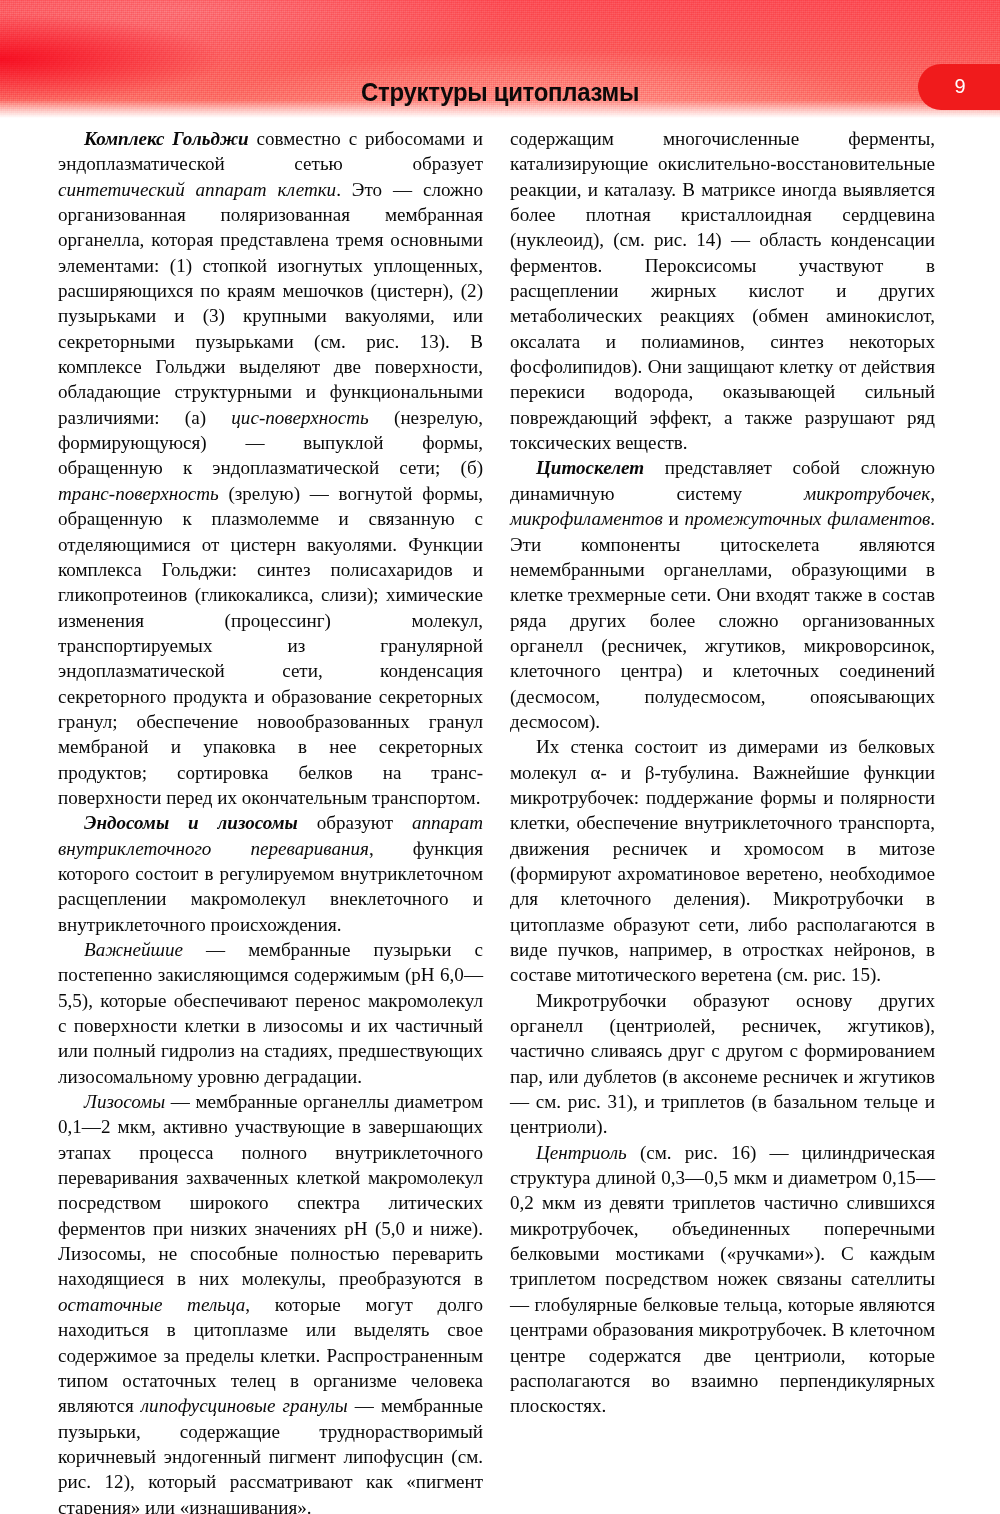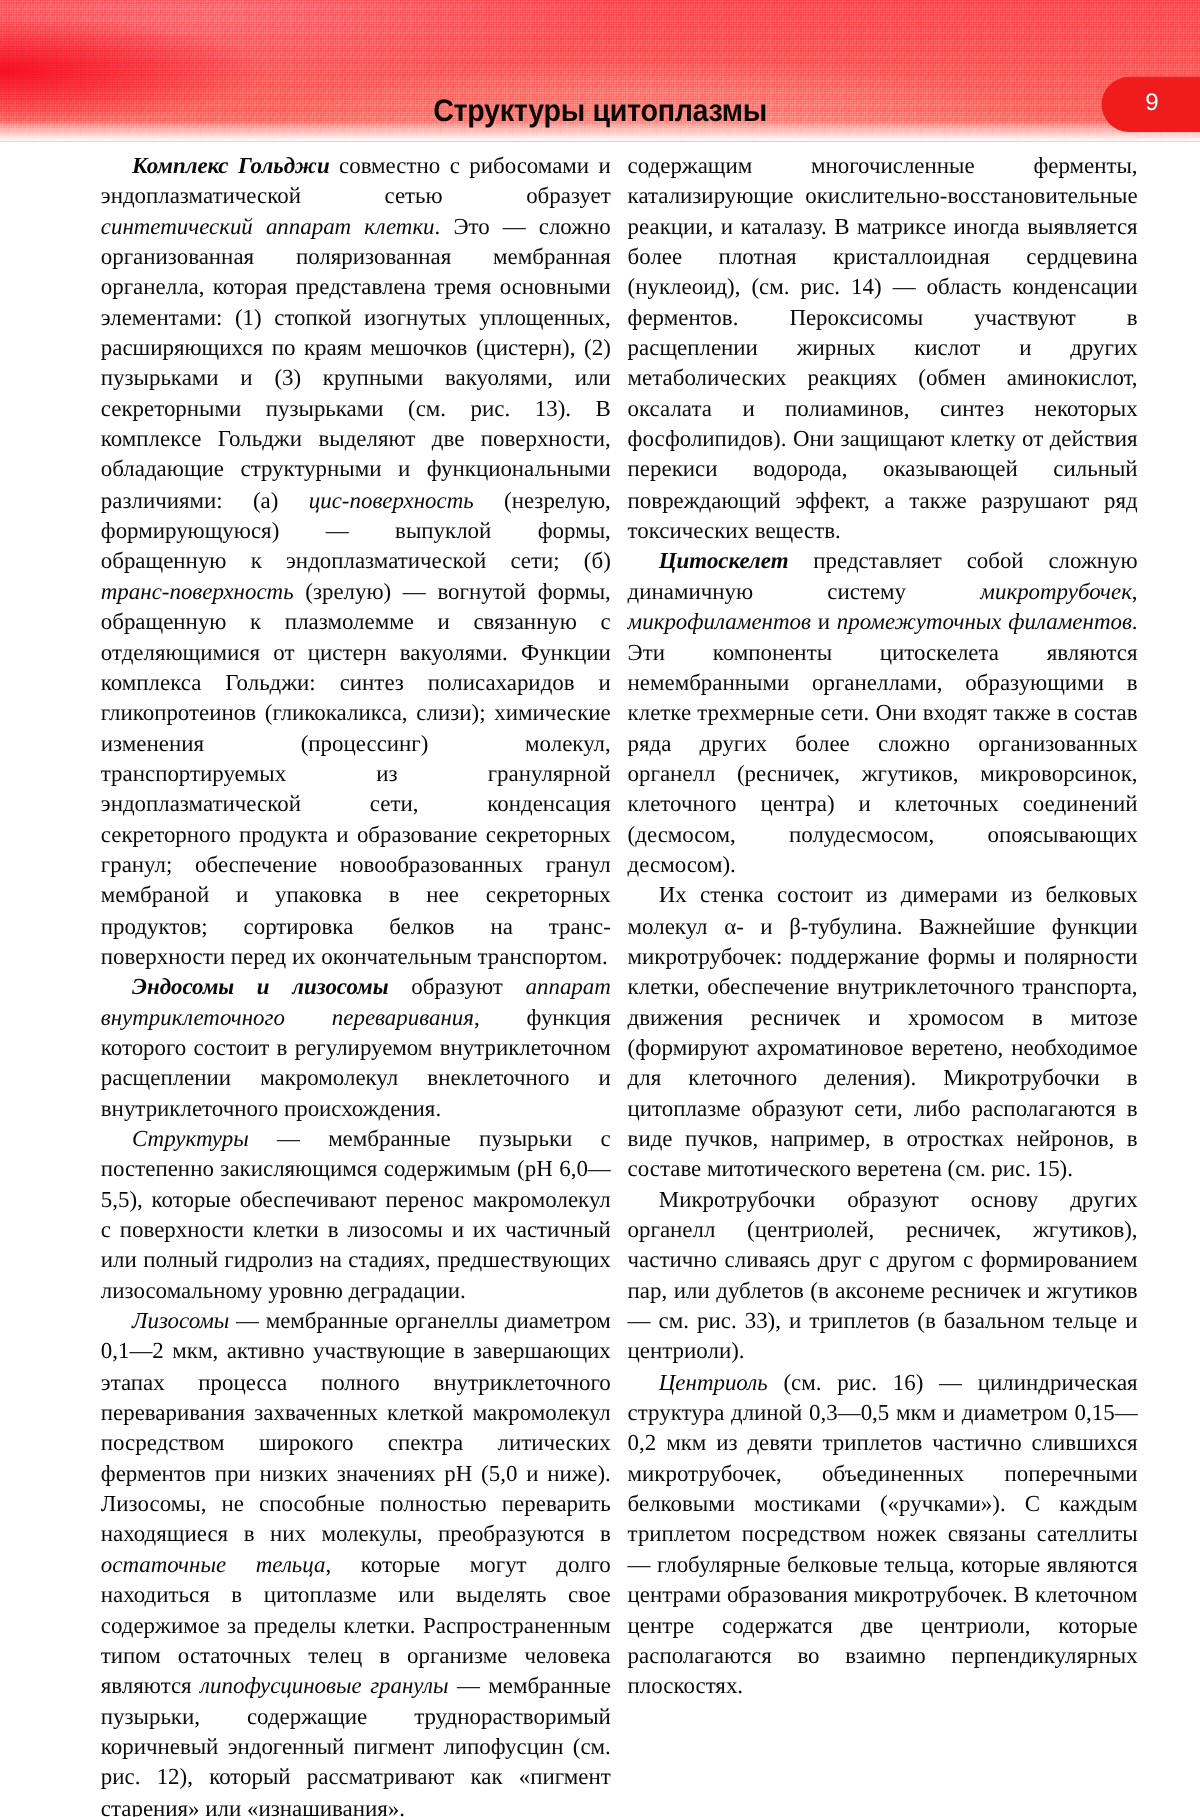--- a/index.html
+++ b/index.html
@@ -89,22 +89,22 @@
   }
 
   
   .page-body {
     position: absolute;
     left: 0;
     top: 126px;
     width: 1000px;
     height: 1310px;
     display: flex;
-    gap: 14px;
-    padding: 0 84px;
+    gap: 27px;
+    padding: 0 58px;
     box-sizing: border-box;
   }
   .column {
     width: 425px;
     flex: 0 0 425px;
   }
   .para {
     margin: 0;
     text-align: justify;
     text-justify: inter-word;
@@ -128,23 +128,23 @@
     <div class="page-badge-number">9</div>
   </div>
   <div class="header-fade-bottom"></div>
 </div>
 <div class="header-title">Структуры цитоплазмы</div>
 
 <div class="page-body">
   <div class="column" id="col-0">
       <p class="para indent"><span class="bi">Комплекс Гольджи</span> совместно с рибосомами и эндоплазматической сетью образует <span class="it">синтетический аппарат клетки</span>. Это — сложно организованная поляризованная мембранная органелла, которая представлена тремя основными элементами: (1) стопкой изогнутых уплощенных, расширяющихся по краям мешочков (цистерн), (2) пузырьками и (3) крупными вакуолями, или секреторными пузырьками (см. рис. 13). В комплексе Гольджи выделяют две поверхности, обладающие структурными и функциональными различиями: (а) <span class="it">цис-поверхность</span> (незрелую, формирующуюся) — выпуклой формы, обращенную к эндоплазматической сети; (б) <span class="it">транс-поверхность</span> (зрелую) — вогнутой формы, обращенную к плазмолемме и связанную с отделяющимися от цистерн вакуолями. Функции комплекса Гольджи: синтез полисахаридов и гликопротеинов (гликокаликса, слизи); химические изменения (процессинг) молекул, транспортируемых из гранулярной эндоплазматической сети, конденсация секреторного продукта и образование секреторных гранул; обеспечение новообразованных гранул мембраной и упаковка в нее секреторных продуктов; сортировка белков на транс-поверхности перед их окончательным транспортом.</p>
       <p class="para indent"><span class="bi">Эндосомы и лизосомы</span> образуют <span class="it">аппарат внутриклеточного переваривания</span>, функция которого состоит в регулируемом внутриклеточном расщеплении макромолекул внеклеточного и внутриклеточного происхождения.</p>
-      <p class="para indent"><span class="it">Структуры</span> — мембранные пузырьки с постепенно закисляющимся содержимым (pH 6,0—5,5), которые обеспечивают перенос макромолекул с поверхности клетки в лизосомы и их частичный или полный гидролиз на стадиях, предшествующих лизосомальному уровню деградации.</p>
+      <p class="para indent"><span class="it">Важнейшие</span> — мембранные пузырьки с постепенно закисляющимся содержимым (pH 6,0—5,5), которые обеспечивают перенос макромолекул с поверхности клетки в лизосомы и их частичный или полный гидролиз на стадиях, предшествующих лизосомальному уровню деградации.</p>
       <p class="para indent"><span class="it">Лизосомы</span> — мембранные органеллы диаметром 0,1—2 мкм, активно участвующие в завершающих этапах процесса полного внутриклеточного переваривания захваченных клеткой макромолекул посредством широкого спектра литических ферментов при низких значениях pH (5,0 и ниже). Лизосомы, не способные полностью переварить находящиеся в них молекулы, преобразуются в <span class="it">остаточные тельца</span>, которые могут долго находиться в цитоплазме или выделять свое содержимое за пределы клетки. Распространенным типом остаточных телец в организме человека являются <span class="it">липофусциновые гранулы</span> — мембранные пузырьки, содержащие труднорастворимый коричневый эндогенный пигмент липофусцин (см. рис. 12), который рассматривают как «пигмент старения» или «изнашивания».</p>
     </div>
   <div class="column" id="col-1">
       <p class="para cont">содержащим многочисленные ферменты, катализирующие окислительно-восстановительные реакции, и каталазу. В матриксе иногда выявляется более плотная кристаллоидная сердцевина (нуклеоид), (см. рис. 14) — область конденсации ферментов. Пероксисомы участвуют в расщеплении жирных кислот и других метаболических реакциях (обмен аминокислот, оксалата и полиаминов, синтез некоторых фосфолипидов). Они защищают клетку от действия перекиси водорода, оказывающей сильный повреждающий эффект, а также разрушают ряд токсических веществ.</p>
       <p class="para indent"><span class="bi">Цитоскелет</span> представляет собой сложную динамичную систему <span class="it">микротрубочек</span>, <span class="it">микрофиламентов</span> и <span class="it">промежуточных филаментов</span>. Эти компоненты цитоскелета являются немембранными органеллами, образующими в клетке трехмерные сети. Они входят также в состав ряда других более сложно организованных органелл (ресничек, жгутиков, микроворсинок, клеточного центра) и клеточных соединений (десмосом, полудесмосом, опоясывающих десмосом).</p>
       <p class="para indent">Их стенка состоит из димерами из белковых молекул α- и β-тубулина. Важнейшие функции микротрубочек: поддержание формы и полярности клетки, обеспечение внутриклеточного транспорта, движения ресничек и хромосом в митозе (формируют ахроматиновое веретено, необходимое для клеточного деления). Микротрубочки в цитоплазме образуют сети, либо располагаются в виде пучков, например, в отростках нейронов, в составе митотического веретена (см. рис. 15).</p>
-      <p class="para indent">Микротрубочки образуют основу других органелл (центриолей, ресничек, жгутиков), частично сливаясь друг с другом с формированием пар, или дублетов (в аксонеме ресничек и жгутиков — см. рис. 33), и триплетов (в базальном тельце и центриоли).</p>
+      <p class="para indent">Микротрубочки образуют основу других органелл (центриолей, ресничек, жгутиков), частично сливаясь друг с другом с формированием пар, или дублетов (в аксонеме ресничек и жгутиков — см. рис. 31), и триплетов (в базальном тельце и центриоли).</p>
       <p class="para indent"><span class="it">Центриоль</span> (см. рис. 16) — цилиндрическая структура длиной 0,3—0,5 мкм и диаметром 0,15—0,2 мкм из девяти триплетов частично слившихся микротрубочек, объединенных поперечными белковыми мостиками («ручками»). С каждым триплетом посредством ножек связаны сателлиты — глобулярные белковые тельца, которые являются центрами образования микротрубочек. В клеточном центре содержатся две центриоли, которые располагаются во взаимно перпендикулярных плоскостях.</p>
     </div>
 </div>
 
 </body></html>

